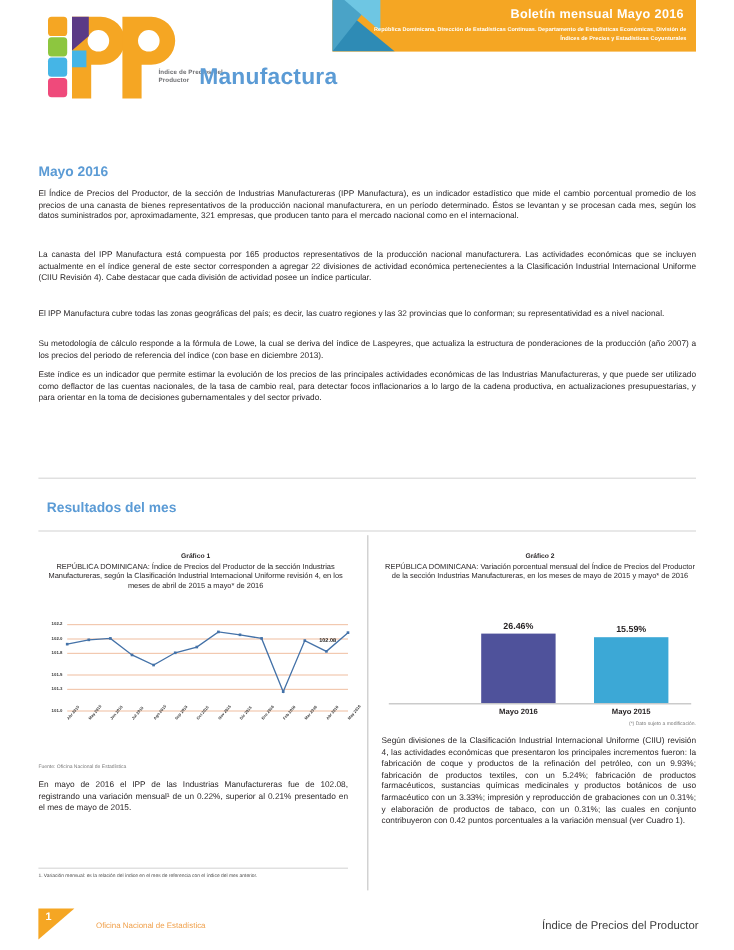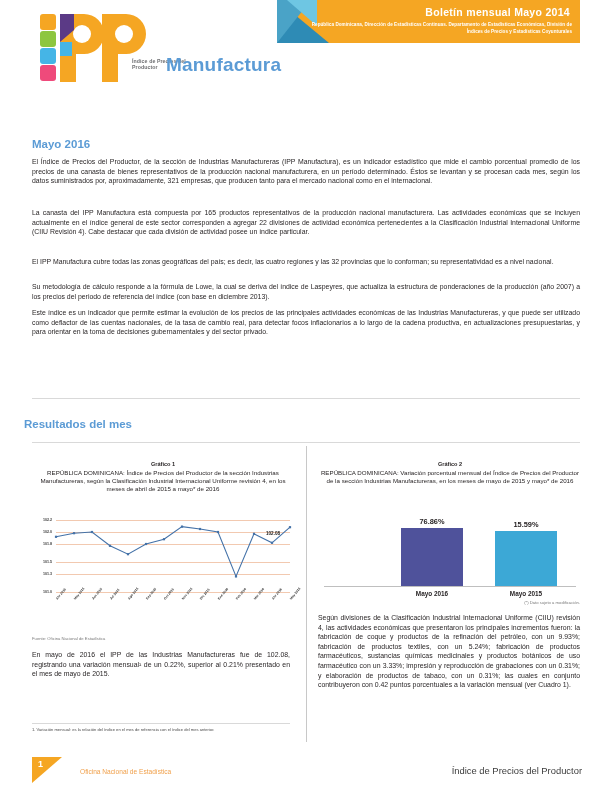--- a/index.html
+++ b/index.html
@@ -124,36 +124,36 @@
     </svg>
     <div class="logo-sub">Índice de Precios del Productor</div>
   </div>
 
   <div class="title-main">Manufactura</div>
 
   <div class="banner">
     <span class="tri-b"></span>
     <span class="tri-a"></span>
     <span class="tri-c"></span>
-    <div class="banner-title">Boletín mensual Mayo 2014</div>
+    <div class="banner-title">Boletín mensual Mayo 2016</div>
     <div class="banner-sub">República Dominicana, Dirección de Estadísticas Continuas. Departamento de Estadísticas Económicas, División de Índices de Precios y Estadísticas Coyunturales</div>
   </div>
 </div>
 
 <div class="section-h" style="left:32px; top:138px;">Mayo 2016</div>
 
 <div class="para" style="left:32px; top:157px; width:548px;">El Índice de Precios del Productor, de la sección de Industrias Manufactureras (IPP Manufactura), es un indicador estadístico que mide el cambio porcentual promedio de los precios de una canasta de bienes representativos de la producción nacional manufacturera, en un período determinado. Éstos se levantan y se procesan cada mes, según los datos suministrados por, aproximadamente, 321 empresas, que producen tanto para el mercado nacional como en el internacional.</div>
 <div class="para" style="left:32px; top:208px; width:548px;">La canasta del IPP Manufactura está compuesta por 165 productos representativos de la producción nacional manufacturera. Las actividades económicas que se incluyen actualmente en el índice general de este sector corresponden a agregar 22 divisiones de actividad económica pertenecientes a la Clasificación Industrial Internacional Uniforme (CIIU Revisión 4). Cabe destacar que cada división de actividad posee un índice particular.</div>
 <div class="para" style="left:32px; top:257px; width:548px;">El IPP Manufactura cubre todas las zonas geográficas del país; es decir, las cuatro regiones y las 32 provincias que lo conforman; su representatividad es a nivel nacional.</div>
 <div class="para" style="left:32px; top:282px; width:548px;">Su metodología de cálculo responde a la fórmula de Lowe, la cual se deriva del índice de Laspeyres, que actualiza la estructura de ponderaciones de la producción (año 2007) a los precios del periodo de referencia del índice (con base en diciembre 2013).</div>
 <div class="para" style="left:32px; top:308px; width:548px;">Este índice es un indicador que permite estimar la evolución de los precios de las principales actividades económicas de las Industrias Manufactureras, y que puede ser utilizado como deflactor de las cuentas nacionales, de la tasa de cambio real, para detectar focos inflacionarios a lo largo de la cadena productiva, en actualizaciones presupuestarias, y para orientar en la toma de decisiones gubernamentales y del sector privado.</div>
 
 <div class="divider" style="left:32px; top:398px; width:548px;"></div>
 
-<div class="section-h" style="left:24px; top:418px;">Resultados del mes</div>
+<div class="section-h" style="left:39px; top:418px;">Resultados del mes</div>
 
 <div class="divider" style="left:32px; top:442px; width:548px;"></div>
 
 <div class="vline" style="left:306px; top:446px; height:296px;"></div>
 
 <div class="panel" style="left:32px; top:461px; width:262px;">
   <div class="cap-num">Gráfico 1</div>
   <div class="cap-txt" style="margin-top:2px;">REPÚBLICA DOMINICANA: Índice de Precios del Productor de la sección Industrias Manufactureras, según la Clasificación Industrial Internacional Uniforme revisión 4, en los meses de abril de 2015 a mayo* de 2016</div>
 </div>
 
@@ -222,21 +222,21 @@
 <div class="para" style="left:32px; top:650px; width:258px;">En mayo de 2016 el IPP de las Industrias Manufactureras fue de 102.08, registrando una variación mensual¹ de un 0.22%, superior al 0.21% presentado en el mes de mayo de 2015.</div>
 
 <div class="panel" style="left:318px; top:461px; width:264px;">
   <div class="cap-num">Gráfico 2</div>
   <div class="cap-txt" style="margin-top:2px;">REPÚBLICA DOMINICANA: Variación porcentual mensual del Índice de Precios del Productor de la sección Industrias Manufactureras, en los meses de mayo de 2015 y mayo* de 2016</div>
 </div>
 
 <div class="panel" style="left:318px; top:512px; width:264px; height:88px;">
   <div id="bc-area" style="position:absolute; left:0; top:0; width:264px; height:88px;">
       <div class="bar" style="position: absolute; left: 83px; top: 16px; width: 62px; height: 58px; background: rgb(79, 82, 155);"></div>
-      <div class="bar-val" style="left: 74px; top: 5px; width: 80px;">76.86%</div>
+      <div class="bar-val" style="left: 74px; top: 5px; width: 80px;">26.46%</div>
       <div class="bar" style="position: absolute; left: 177px; top: 18.6364px; width: 62px; height: 55.3636px; background: rgb(60, 168, 214);"></div>
       <div class="bar-val" style="left: 168px; top: 7.63636px; width: 80px;">15.59%</div>
     </div>
   <div class="bar-base" style="left:6px; top:74px; width:252px;"></div>
   <div id="bc-labels">
       <div class="bar-lbl" style="left: 69px; top: 78px; width: 90px;">Mayo 2016</div>
       <div class="bar-lbl" style="left: 163px; top: 78px; width: 90px;">Mayo 2015</div>
     </div>
 </div>
 

